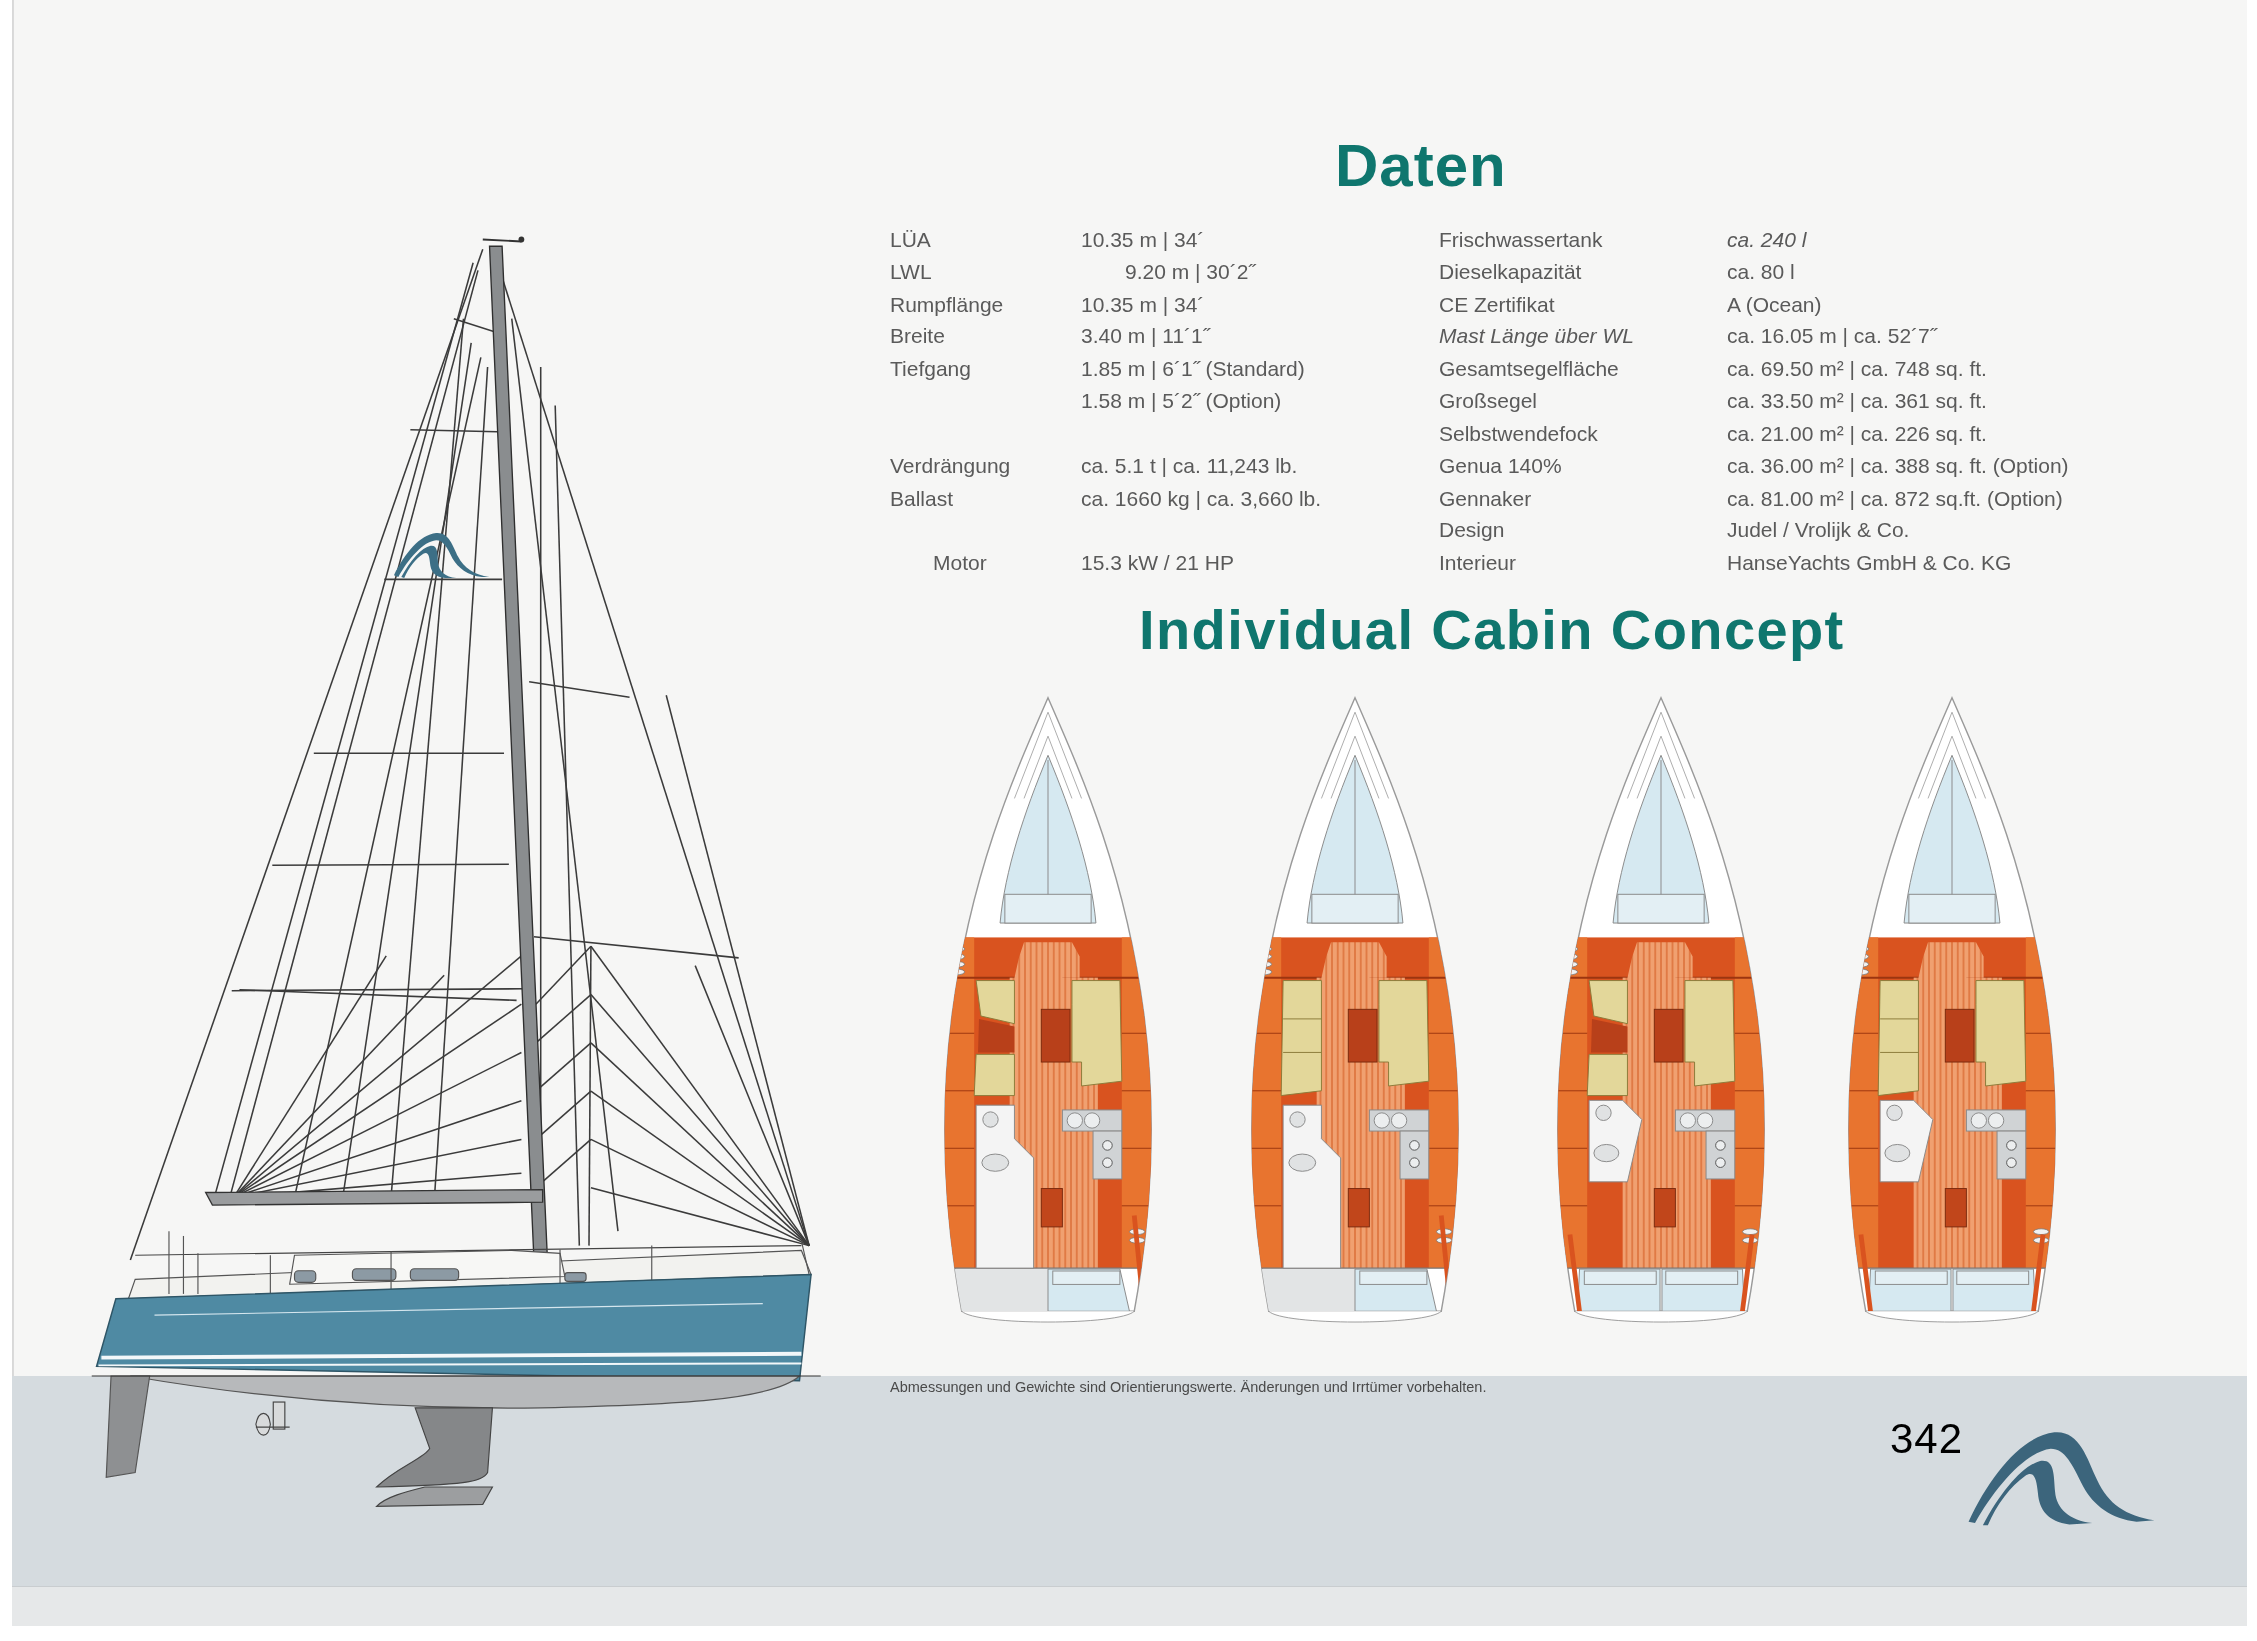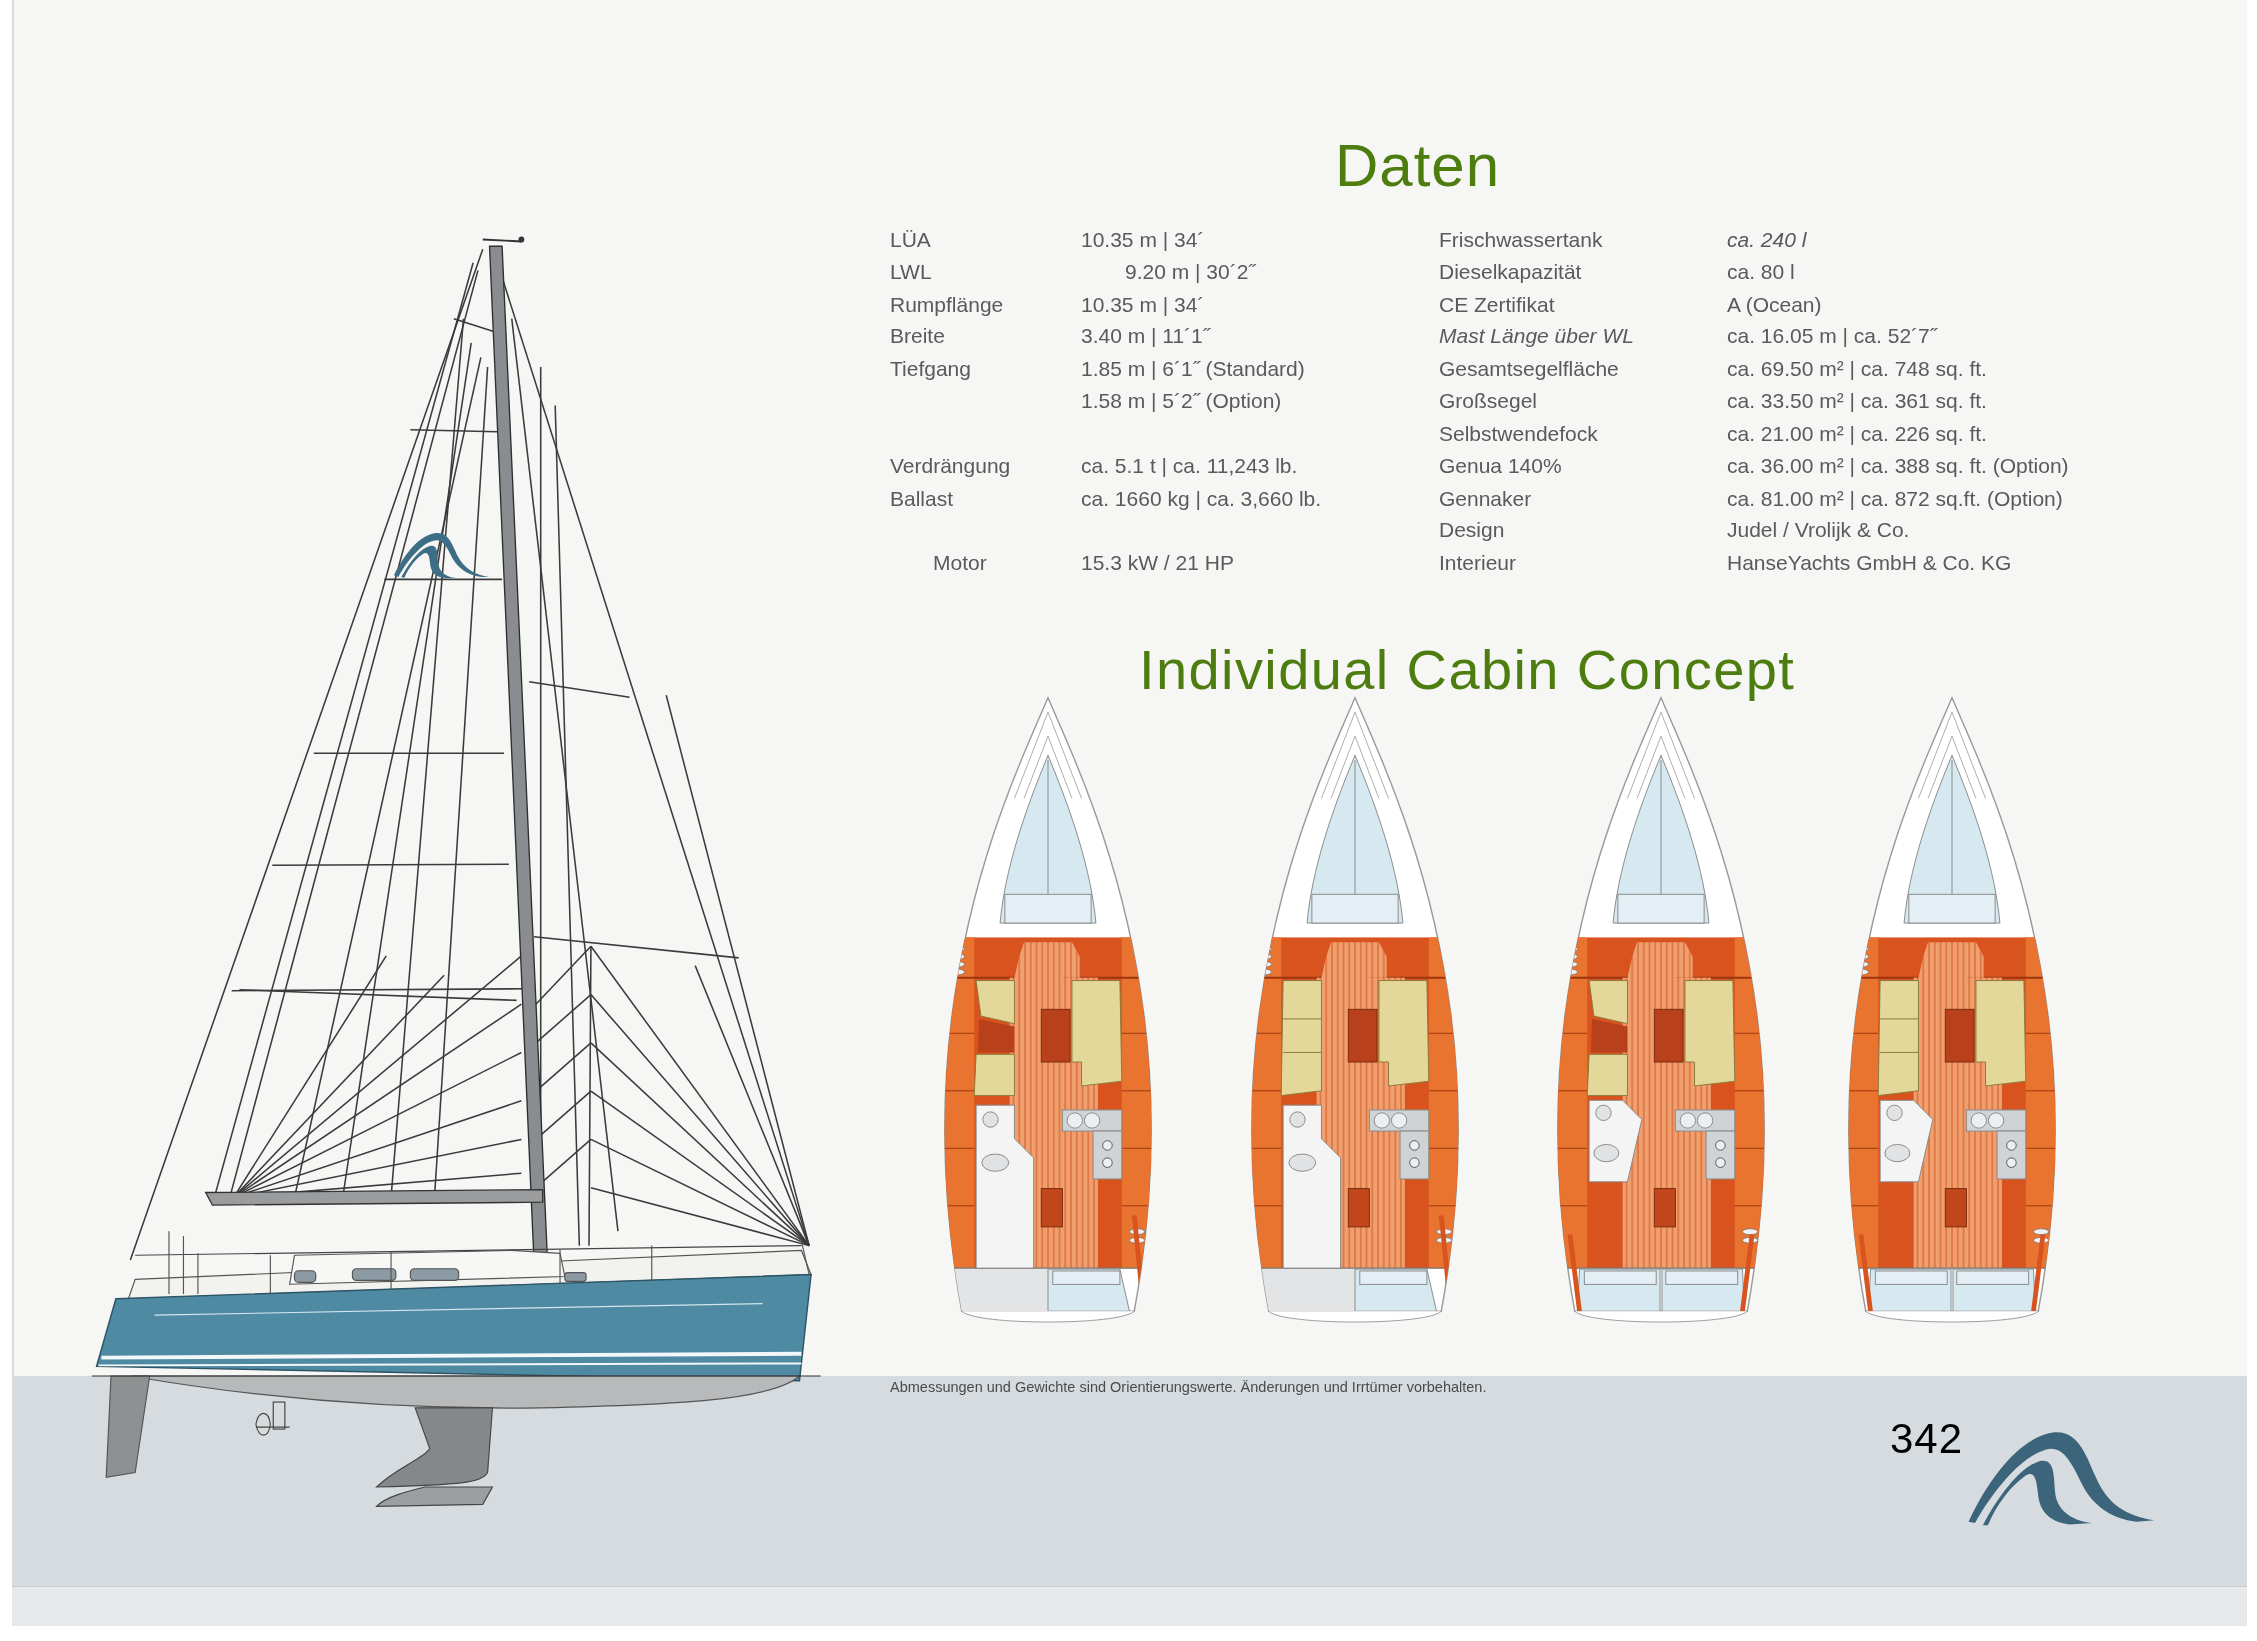--- a/index.html
+++ b/index.html
@@ -1,22 +1,22 @@
 <!DOCTYPE html>
 <html><head>
 <meta charset="utf-8">
 <style>
   html, body { margin:0; padding:0; }
   body { width:2257px; height:1641px; position:relative; overflow:hidden; background:#ffffff; font-family:"Liberation Sans", sans-serif; }
   .page { position:absolute; left:11.6px; top:0; width:2235px; height:1625px; background:#f6f6f5; box-shadow: inset 1.9px 0 0 #d8d8d8; }
   .band { position:absolute; left:11.6px; top:1376px; width:2235px; height:210px; background:#d5dbdf; }
   .band-lower { position:absolute; left:11.6px; top:1586px; width:2235px; height:39px; background:#e6e8e9; border-top:1px solid #c9cdd0; }
-  .title { position:absolute; color:#4d7c0f; font-weight:normal; letter-spacing:1px; white-space:nowrap; }
+  .title { position:absolute; color:#0f766e; font-weight:bold; letter-spacing:1px; white-space:nowrap; }
   .title-daten { left:1335px; top:131px; font-size:60px; }
-  .title-cabin { left:1139px; top:597px; font-size:56px; letter-spacing:1.4px;margin-top:40px; }
+  .title-cabin { left:1139px; top:597px; font-size:56px; letter-spacing:1.4px; }
   .spec { position:absolute; font-size:21px; color:#5a5a5a; white-space:nowrap; line-height:23px; }
   .disclaimer { position:absolute; left:890px; top:1379px; font-size:14.5px; color:#4a4a4a; white-space:nowrap; }
   .model-number { position:absolute; left:1890px; top:1415px; font-size:42px; color:#000000; letter-spacing:1px; }
   svg { position:absolute; }
 </style>
 </head>
 <body>
 
 <div class="page"></div>
 <div class="band"></div>

